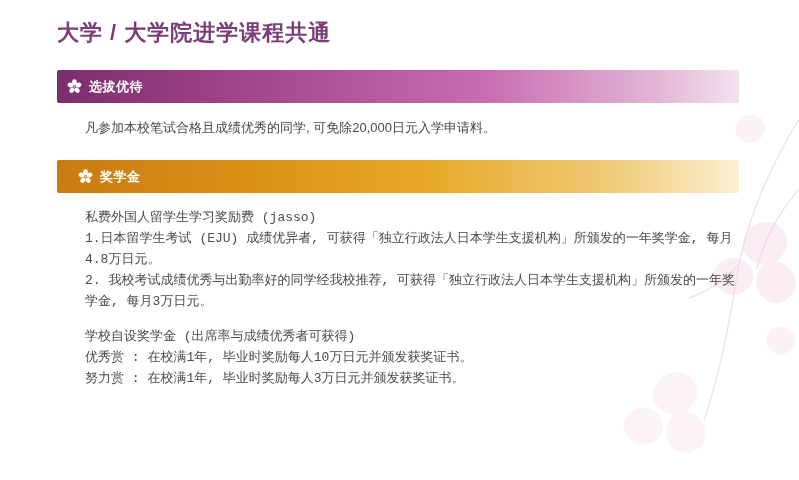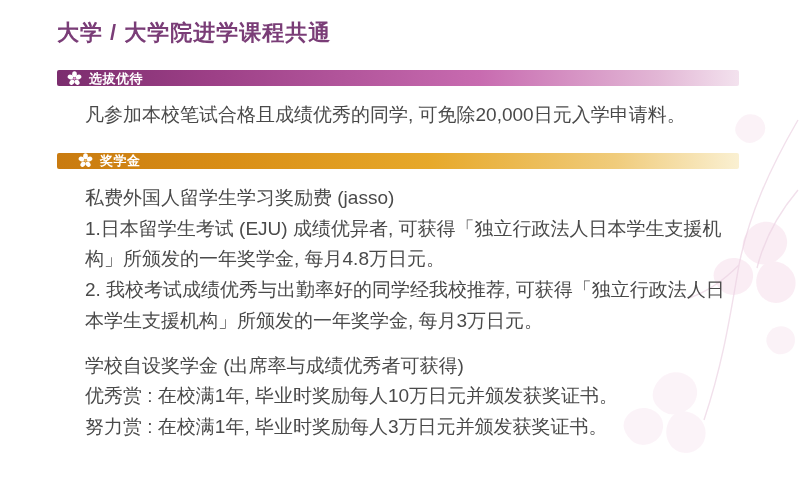--- a/index.html
+++ b/index.html
@@ -40,21 +40,21 @@
     padding: 18px 0 0 57px;
     margin: 0;
   }
 
   .section {
     margin-top: 22px;
     padding: 0 60px 0 57px;
   }
 
   .section-header {
-    height: 16px;
+    height: 33px;
     border-radius: 2px;
     display: flex;
     align-items: center;
     padding-left: 10px;
     box-sizing: border-box;
   }
   .section-header.purple {
     background: linear-gradient(to right, #7b2d6e 0%, #9c3f86 22%, #c86bb0 62%, #e2b6d5 88%, #f3e2ee 100%);
   }
   .section-header.orange {
@@ -71,32 +71,33 @@
   .section-title {
     font-size: 13px;
     font-weight: bold;
     color: #ffffff;
     letter-spacing: 0.5px;
     line-height: 1;
   }
 
   .section-body {
     padding: 14px 0 0 28px;
-    font-size: 19px;
+    font-size: 13px;
     line-height: 1.62;
     color: #4a4a4a;
   }
   .section-body p {
     margin: 0;
   }
   .body-gap {
     height: 14px;
   }
   .sub-block p {
     margin: 0;
+    font-family: Liberation Mono, monospace;
   }
 </style>
 </head>
 <body>
 
 <svg class="deco-layer" viewBox="0 0 300 480" xmlns="http://www.w3.org/2000/svg">
   <g opacity="0.5" fill="#f6dcea">
     <path d="M250 230 C262 215 286 222 288 240 C290 258 268 270 255 262 C242 254 240 242 250 230 Z"></path>
     <path d="M268 262 C284 258 300 272 296 288 C292 304 272 308 262 296 C254 286 256 270 268 262 Z"></path>
     <path d="M222 262 C236 252 256 262 254 278 C252 294 232 300 222 290 C212 280 212 270 222 262 Z"></path>

